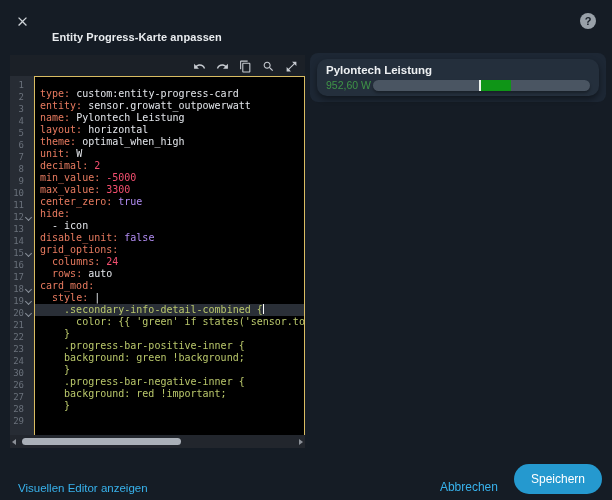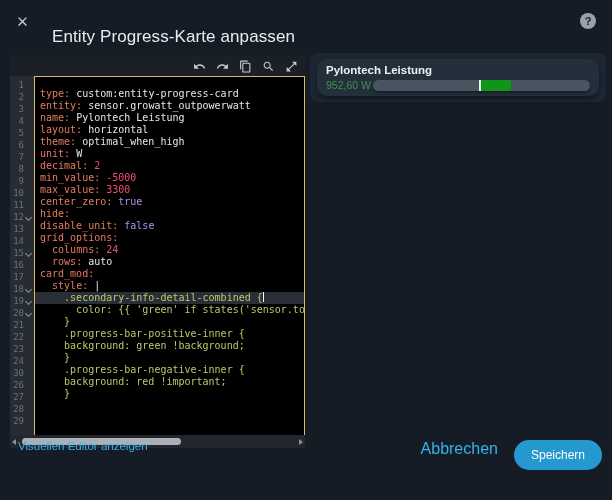--- a/index.html
+++ b/index.html
@@ -5,21 +5,21 @@
   html,body{margin:0;padding:0;}
   body{
     width:612px;height:500px;position:relative;overflow:hidden;
     background:#151c25;font-family:"Liberation Sans",sans-serif;
     -webkit-font-smoothing:antialiased;
   }
   
   .header{position:absolute;top:0;left:0;right:0;height:42px;display:flex;align-items:center;padding:0 16px 0 14px;box-sizing:border-box;}
   .close-btn{width:16px;height:16px;cursor:pointer;display:flex;align-items:center;justify-content:center;}
   .close-btn svg{width:15px;height:15px;fill:#cfd4d9;}
-  .dlg-title{margin-left:22px;color:#e9ecef;font-size:17px;font-weight:400;letter-spacing:.1px;margin-top:32px;}
+  .dlg-title{margin-left:22px;color:#e9ecef;font-size:11px;font-weight:700;letter-spacing:.1px;margin-top:32px;}
   .help-btn{margin-left:auto;width:16px;height:16px;border-radius:50%;background:#99a1a9;color:#161d26;
     font-size:11px;font-weight:700;display:flex;align-items:center;justify-content:center;cursor:pointer;}
   
   .editor{position:absolute;left:10px;top:55px;width:295px;height:393px;background:#1b2027;display:flex;flex-direction:column;box-sizing:border-box;}
   .toolbar{height:21px;flex:none;display:flex;justify-content:flex-end;align-items:center;gap:10px;padding-right:7px;}
   .tb-icon{width:13px;height:13px;cursor:pointer;}
   .tb-icon svg{width:13px;height:13px;fill:#c7cbd1;}
   .code-area{flex:1;display:flex;overflow:hidden;}
   .gutter-col{width:24px;flex:none;background:#272c34;display:flex;flex-direction:column;padding-top:3px;box-sizing:border-box;}
   .code-col{flex:1;background:#000000;border:1px solid #d9bc62;border-bottom:none;overflow:hidden;padding-top:11px;box-sizing:border-box;min-width:0;}
@@ -49,25 +49,25 @@
   .preview-card{position:absolute;left:7px;top:6px;right:7px;bottom:6px;background:#242f3c;border-radius:10px;
     box-shadow:0 3px 6px rgba(0,0,0,.45);padding:5px 9px 0 9px;box-sizing:border-box;}
   .card-title{color:#edf0f2;font-size:11.5px;font-weight:700;line-height:13px;}
   .card-row{display:flex;align-items:center;margin-top:2px;}
   .card-value{color:#3f9447;font-size:10.5px;width:47px;flex:none;line-height:12px;}
   .bar-track{flex:1;height:11px;border-radius:6px;background:#4a5562;position:relative;overflow:hidden;
     box-shadow:0 2px 3px rgba(0,0,0,.35);}
   .bar-fill{position:absolute;top:0;bottom:0;background:#0f9517;}
   .bar-tick{position:absolute;top:0;bottom:0;width:2px;background:#eef3ee;}
   
-  .footer{position:absolute;left:0;right:0;bottom:12px;height:48px;display:flex;align-items:flex-start;
+  .footer{position:absolute;left:0;right:0;bottom:0;height:48px;display:flex;align-items:flex-end;
     padding:0 10px 6px 18px;box-sizing:border-box;}
   .link{color:#38b2ec;font-size:11.5px;font-weight:500;cursor:pointer;}
   .spacer{flex:1;}
-  .cancel-btn{color:#38b2ec;font-size:16px;font-weight:500;margin-right:16px;cursor:pointer;}
+  .cancel-btn{color:#38b2ec;font-size:12px;font-weight:500;margin-right:16px;cursor:pointer;}
   .save-btn{background:#2599cf;color:#ffffff;font-size:12px;font-weight:500;border:none;
     border-radius:17px;padding:8px 17px;cursor:pointer;font-family:Liberation Sans, sans-serif;}
 </style>
 </head>
 <body>
 
 <div class="header">
   <div class="close-btn">
     <svg viewBox="0 0 24 24">
         <path d="M19 6.41 17.59 5 12 10.59 6.41 5 5 6.41 10.59 12 5 17.59 6.41 19 12 13.41 17.59 19 19 17.59 13.41 12z"></path>
@@ -229,20 +229,21 @@
         <div class="crow"><span class="t-k">entity:</span><span class="t-w"> sensor.growatt_outpowerwatt</span></div>
         <div class="crow"><span class="t-k">name:</span><span class="t-w"> Pylontech Leistung</span></div>
         <div class="crow"><span class="t-k">layout:</span><span class="t-w"> horizontal</span></div>
         <div class="crow"><span class="t-k">theme:</span><span class="t-w"> optimal_when_high</span></div>
         <div class="crow"><span class="t-k">unit:</span><span class="t-w"> W</span></div>
         <div class="crow"><span class="t-k">decimal:</span><span class="t-n"> 2</span></div>
         <div class="crow"><span class="t-k">min_value:</span><span class="t-n"> -5000</span></div>
         <div class="crow"><span class="t-k">max_value:</span><span class="t-n"> 3300</span></div>
         <div class="crow"><span class="t-k">center_zero:</span><span class="t-b"> true</span></div>
         <div class="crow"><span class="t-k">hide:</span></div>
+        <div class="crow"><span class="t-w">  - icon</span></div>
         <div class="crow"><span class="t-k">disable_unit:</span><span class="t-b"> false</span></div>
         <div class="crow"><span class="t-k">grid_options:</span></div>
         <div class="crow"><span class="t-w">  </span><span class="t-k">columns:</span><span class="t-n"> 24</span></div>
         <div class="crow"><span class="t-w">  </span><span class="t-k">rows:</span><span class="t-w"> auto</span></div>
         <div class="crow"><span class="t-k">card_mod:</span></div>
         <div class="crow"><span class="t-w">  </span><span class="t-k">style:</span><span class="t-w"> |</span></div>
         <div class="crow active"><span class="t-s">    .secondary-info-detail-combined {</span><span class="cursor"></span></div>
         <div class="crow"><span class="t-s">      color: {{ 'green' if states('sensor.total_po</span></div>
         <div class="crow"><span class="t-s">    }</span></div>
         <div class="crow"><span class="t-s">    .progress-bar-positive-inner {</span></div>

